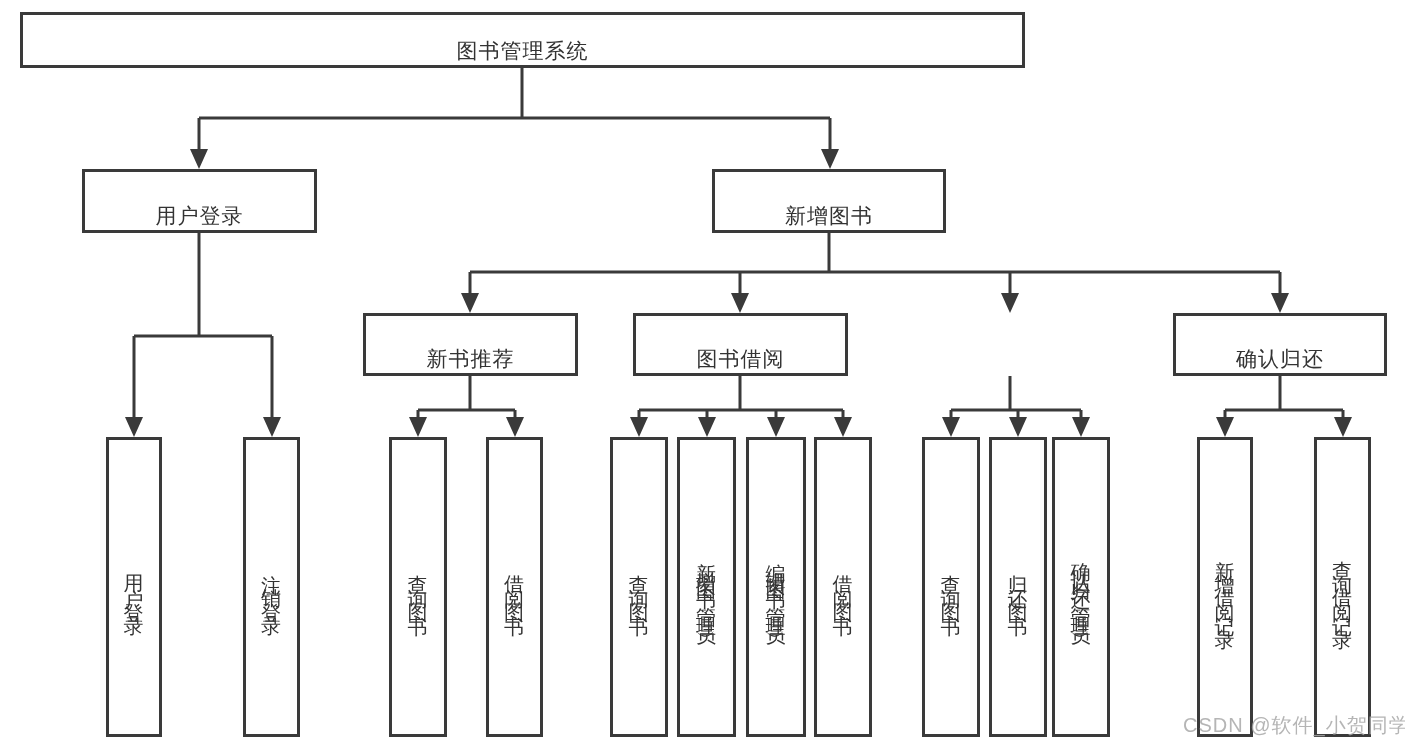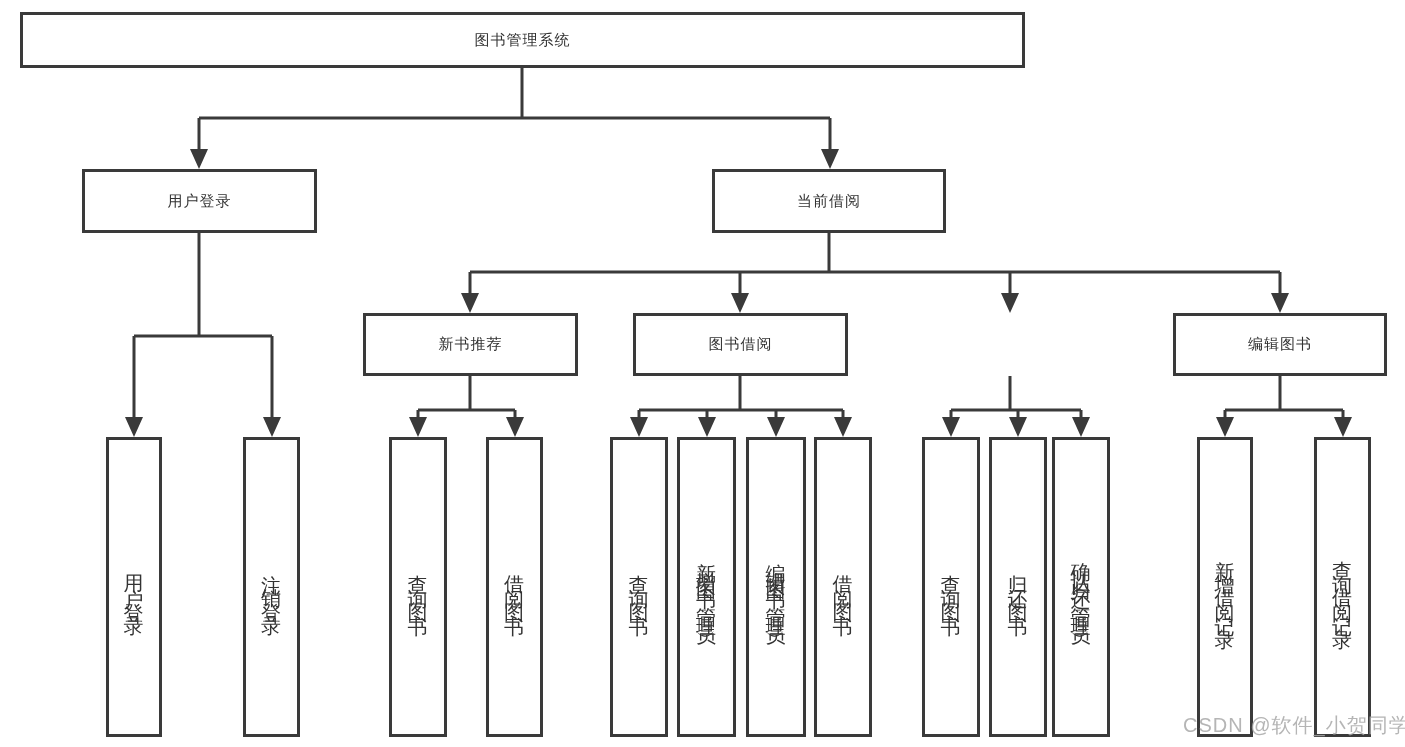--- a/index.html
+++ b/index.html
@@ -13,21 +13,21 @@
   .wires{position:absolute;left:0;top:0;z-index:1;}
   .node{
     position:absolute;
     box-sizing:border-box;
     border:3px solid #3a3a3a;
     background:#ffffff;
     display:flex;align-items:center;justify-content:center;
     color:#333333;
     z-index:2;
   }
-  .branch{font-size:15px;letter-spacing:1px;}
+  .branch{font-size:21px;letter-spacing:1px;align-items:flex-end;}
   .leaf{height:300px;}
   .leaf .vtext{
     writing-mode:vertical-rl;
     text-orientation:mixed;
     font-size:20px;
     letter-spacing:14px;
     line-height:1;
     color:#333333;
   }
   .leaf.long .vtext{letter-spacing:9px;}
@@ -77,31 +77,31 @@
   </svg>
 
   <div class="node branch" style="left:20px;top:12px;width:1005px;height:56px">
     <span>图书管理系统</span>
   </div>
 
   <div class="node branch" style="left:82px;top:169px;width:235px;height:64px">
     <span>用户登录</span>
   </div>
   <div class="node branch" style="left:712px;top:169px;width:234px;height:64px">
-    <span>当前借阅</span>
+    <span>新增图书</span>
   </div>
 
   <div class="node branch" style="left:363px;top:313px;width:215px;height:63px">
     <span>新书推荐</span>
   </div>
   <div class="node branch" style="left:633px;top:313px;width:215px;height:63px">
     <span>图书借阅</span>
   </div>
   <div class="node branch" style="left:1173px;top:313px;width:214px;height:63px">
-    <span>编辑图书</span>
+    <span>确认归还</span>
   </div>
 
   <div class="node leaf" style="left:106px;top:437px;width:56px">
     <span class="vtext">用户登录</span>
   </div>
   <div class="node leaf" style="left:243px;top:437px;width:57px">
     <span class="vtext">注销登录</span>
   </div>
 
   <div class="node leaf" style="left:389px;top:437px;width:58px">

